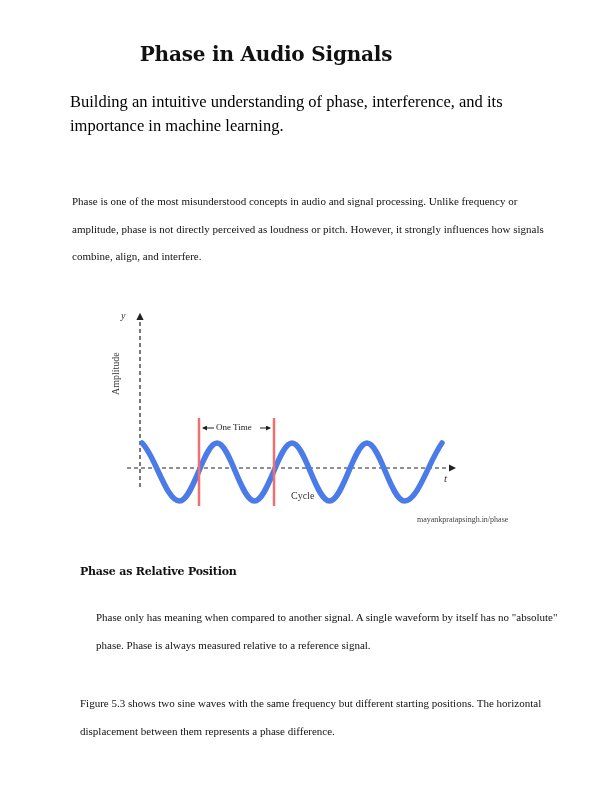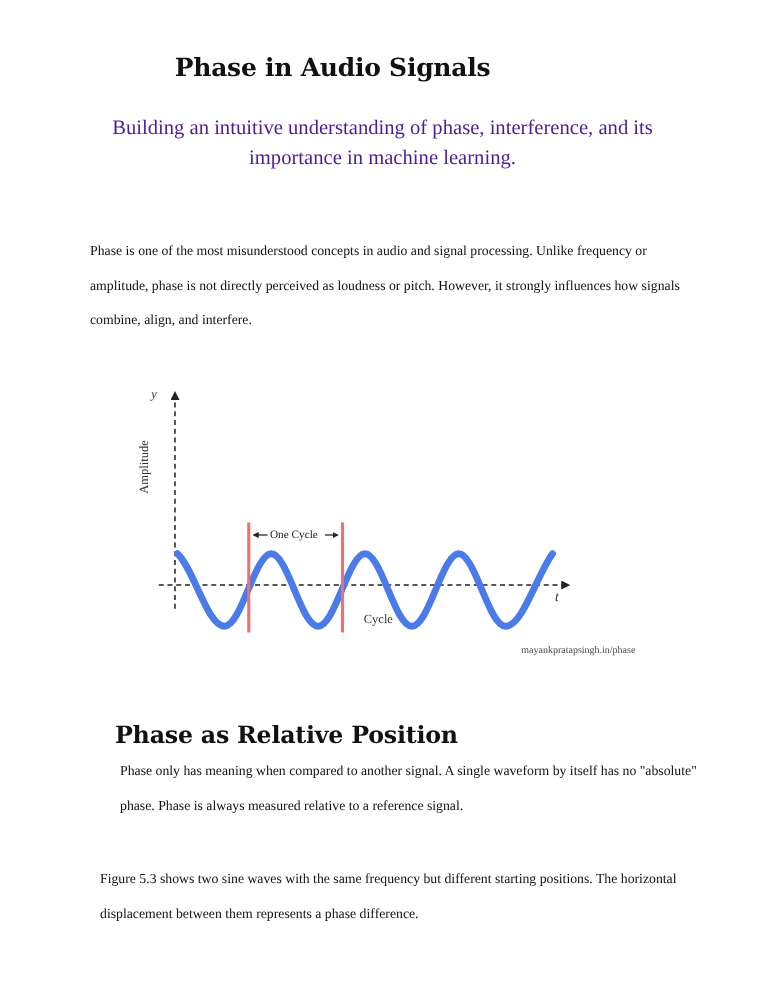--- a/index.html
+++ b/index.html
@@ -1,26 +1,26 @@
 <!DOCTYPE html>
 <html><head>
 <meta charset="utf-8">
 <style>
   html, body { margin: 0; padding: 0; background: #ffffff; }
   body { width: 612px; height: 792px; position: relative; overflow: hidden;
          font-family: "DejaVu Serif", "Liberation Serif", serif; color: #111; }
   .title { position: absolute; left: 0; width: 532px; top: 42px; text-align: center;
            font-family: "DejaVu Serif", serif; font-weight: bold; font-size: 20px; color: #111; letter-spacing: -0.2px; }
-  .subtitle { position: absolute; left: 70px; width: 472px; top: 90px; text-align: center;
-              font-family: "Liberation Serif", serif; font-size: 16.5px; line-height: 24px; color: #4c1d95; }
+  .subtitle { position: absolute; left: 70px; width: 472px; top: 90px; 
+              font-family: "Liberation Serif", serif; font-size: 16.5px; line-height: 24px; color: #000000; }
   .para { position: absolute; left: 72px; width: 475px; font-family: "Liberation Serif", serif;
           font-size: 11px; line-height: 27.5px; color: #111; margin: 0; }
   .p1 { top: 188px; }
   .h2 { position: absolute; left: 80px; top: 565px; font-family: "DejaVu Serif", serif; font-weight: bold;
-        font-size: 19px; color: #111; margin: 12px; letter-spacing: -0.2px; }
+        font-size: 11px; color: #111; margin: 0; letter-spacing: -0.2px; }
   .p2 { top: 604px; left: 96px; width: 470px; }
   .p3 { top: 690px; left: 80px; width: 470px; }
   .figure { position: absolute; left: 0; top: 0; width: 612px; height: 792px; pointer-events: none; }
   .figure svg { position: absolute; left: 0; top: 0; }
   .lbl { position: absolute; font-family: "Liberation Serif", serif; color: #333; }
   .ylabel { left: 110px; top: 395px; font-size: 10px; transform: rotate(-90deg); transform-origin: left top; }
   .yvar { left: 121px; top: 310px; font-size: 10px; font-style: italic; }
   .tvar { left: 444px; top: 472px; font-size: 11px; font-style: italic; }
   .time { left: 291px; top: 490px; font-size: 10px; }
   .cycle { left: 216px; top: 422px; font-size: 9px; color: #222; }
@@ -61,19 +61,19 @@
     <line x1="199" y1="418" x2="199" y2="506" stroke="#f07070" stroke-width="2.5"></line>
     <line x1="274" y1="418" x2="274" y2="506" stroke="#f07070" stroke-width="2.5"></line>
 
     <line x1="214" y1="428" x2="203" y2="428" stroke="#222" stroke-width="1" marker-end="url(#arrowsmall)"></line>
     <line x1="260" y1="428" x2="270" y2="428" stroke="#222" stroke-width="1" marker-end="url(#arrowsmall)"></line>
   </svg>
   <div class="lbl yvar">y</div>
   <div class="lbl ylabel">Amplitude</div>
   <div class="lbl tvar">t</div>
   <div class="lbl time">Cycle</div>
-  <div class="lbl cycle">One Cycle</div>
+  <div class="lbl cycle">One Time</div>
   <div class="lbl credit">mayankpratapsingh.in/phase</div>
 </div>
 
 <h2 class="h2">Phase as Relative Position</h2>
 <p class="para p2">Phase only has meaning when compared to another signal. A single waveform by itself has no "absolute" phase. Phase is always measured relative to a reference signal.</p>
 <p class="para p3">Figure 5.3 shows two sine waves with the same frequency but different starting positions. The horizontal displacement between them represents a phase difference.</p>
 
 </body></html>

